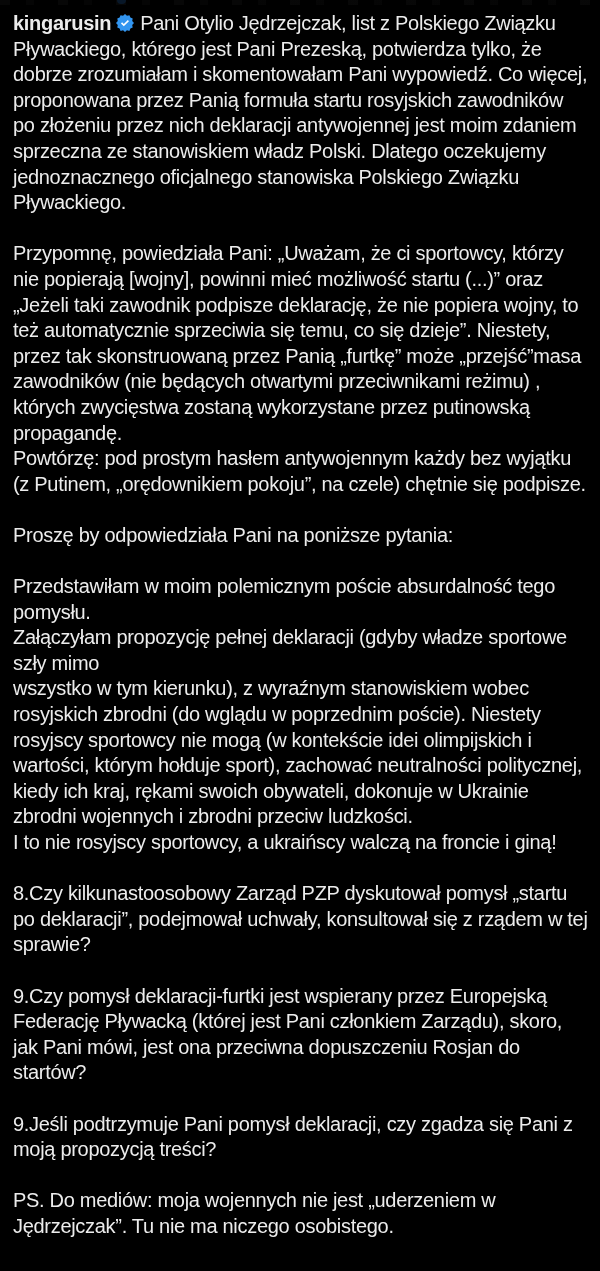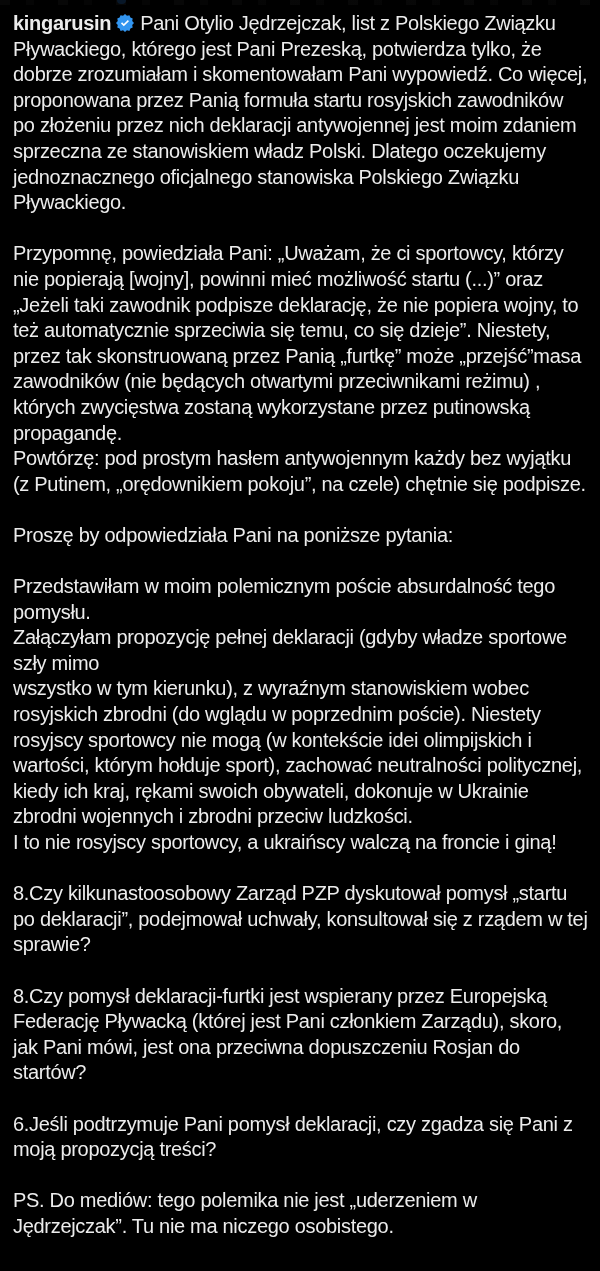--- a/index.html
+++ b/index.html
@@ -76,18 +76,18 @@
 
   <div>
       <p class="para">Przypomnę, powiedziała Pani: „Uważam, że ci sportowcy, którzy nie popierają [wojny], powinni mieć możliwość startu (...)” oraz „Jeżeli taki zawodnik podpisze deklarację, że nie popiera wojny, to też automatycznie sprzeciwia się temu, co się dzieje”. Niestety, przez tak skonstruowaną przez Panią „furtkę” może „przejść”masa zawodników (nie będących otwartymi przeciwnikami reżimu) , których zwycięstwa zostaną wykorzystane przez putinowską propagandę.
 Powtórzę: pod prostym hasłem antywojennym każdy bez wyjątku (z Putinem, „orędownikiem pokoju”, na czele) chętnie się podpisze.</p>
       <p class="para">Proszę by odpowiedziała Pani na poniższe pytania:</p>
       <p class="para">Przedstawiłam w moim polemicznym poście absurdalność tego pomysłu.
 Załączyłam propozycję pełnej deklaracji (gdyby władze sportowe szły mimo
 wszystko w tym kierunku), z wyraźnym stanowiskiem wobec rosyjskich zbrodni (do wglądu w poprzednim poście). Niestety rosyjscy sportowcy nie mogą (w kontekście idei olimpijskich i wartości, którym hołduje sport), zachować neutralności politycznej, kiedy ich kraj, rękami swoich obywateli, dokonuje w Ukrainie zbrodni wojennych i zbrodni przeciw ludzkości.
 I to nie rosyjscy sportowcy, a ukraińscy walczą na froncie i giną!</p>
       <p class="para">8.Czy kilkunastoosobowy Zarząd PZP dyskutował pomysł „startu po deklaracji”, podejmował uchwały, konsultował się z rządem w tej sprawie?</p>
-      <p class="para">8.Czy pomysł deklaracji-furtki jest wspierany przez Europejską Federację Pływacką (której jest Pani członkiem Zarządu), skoro, jak Pani mówi, jest ona przeciwna dopuszczeniu Rosjan do startów?</p>
-      <p class="para">6.Jeśli podtrzymuje Pani pomysł deklaracji, czy zgadza się Pani z moją propozycją treści?</p>
-      <p class="para">PS. Do mediów: tego polemika nie jest „uderzeniem w Jędrzejczak”. Tu nie ma niczego osobistego.</p>
+      <p class="para">9.Czy pomysł deklaracji-furtki jest wspierany przez Europejską Federację Pływacką (której jest Pani członkiem Zarządu), skoro, jak Pani mówi, jest ona przeciwna dopuszczeniu Rosjan do startów?</p>
+      <p class="para">9.Jeśli podtrzymuje Pani pomysł deklaracji, czy zgadza się Pani z moją propozycją treści?</p>
+      <p class="para">PS. Do mediów: moja wojennych nie jest „uderzeniem w Jędrzejczak”. Tu nie ma niczego osobistego.</p>
     </div>
 
 </div>
 
 </body></html>

